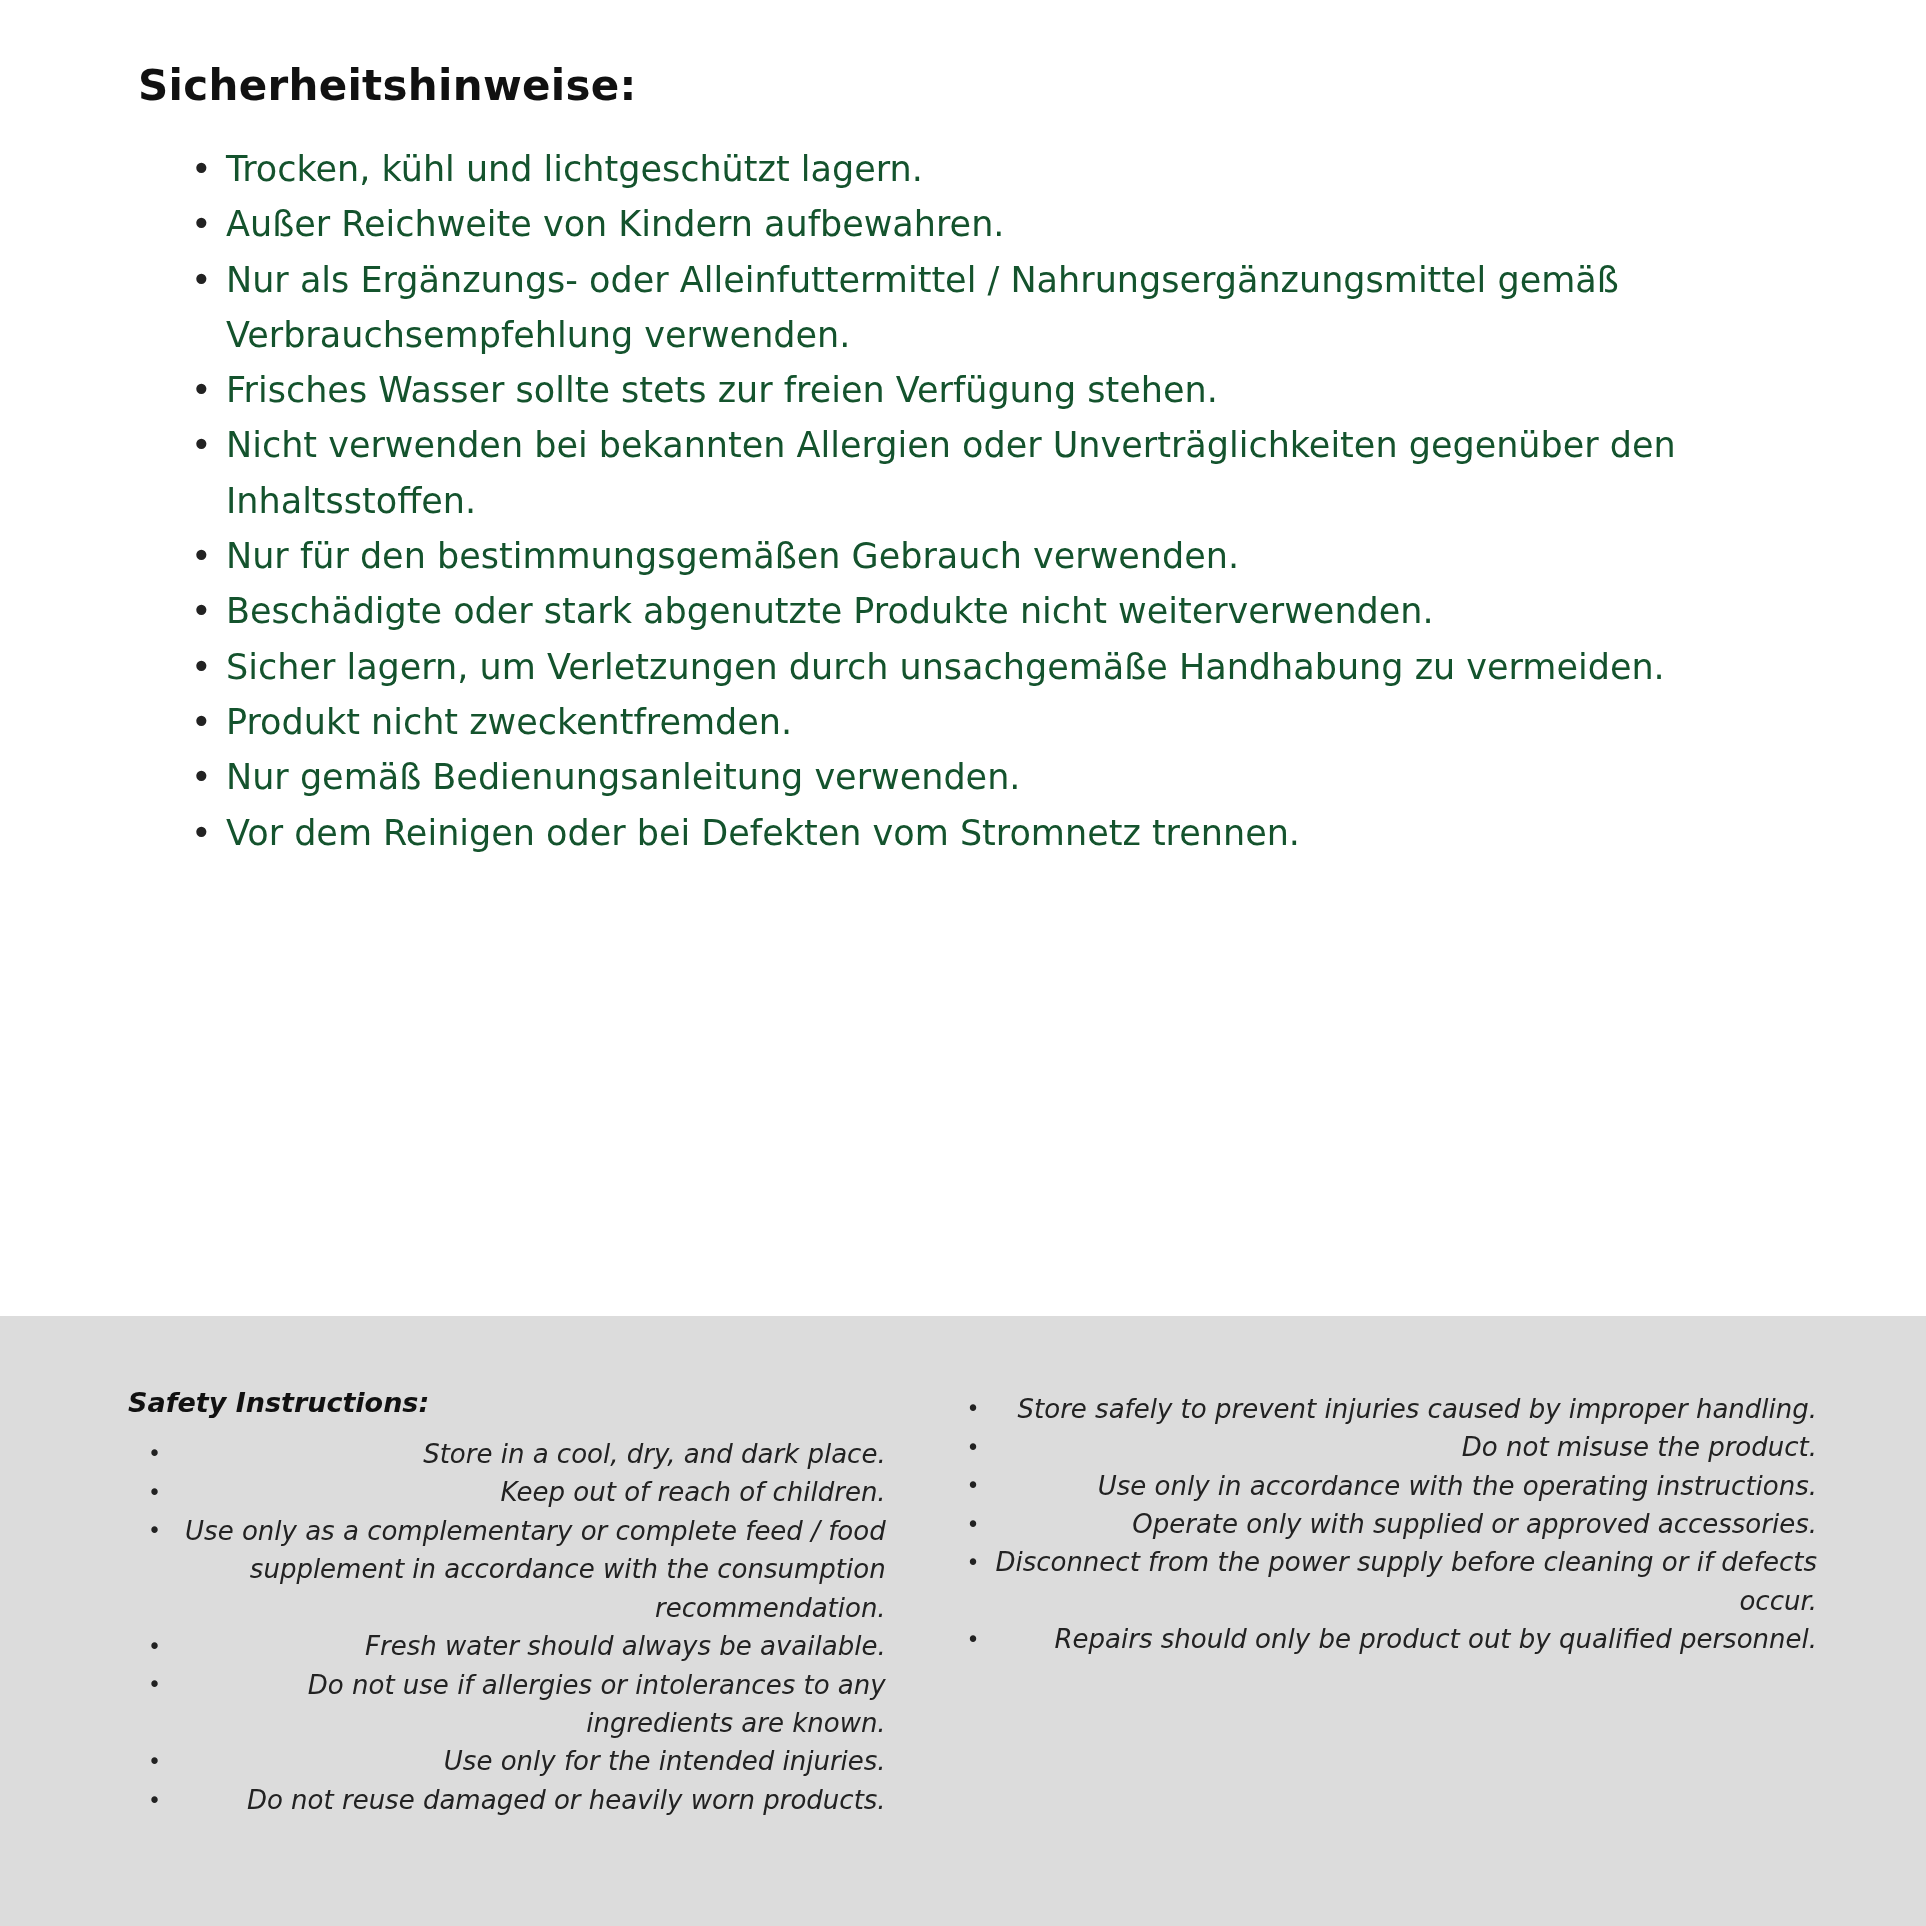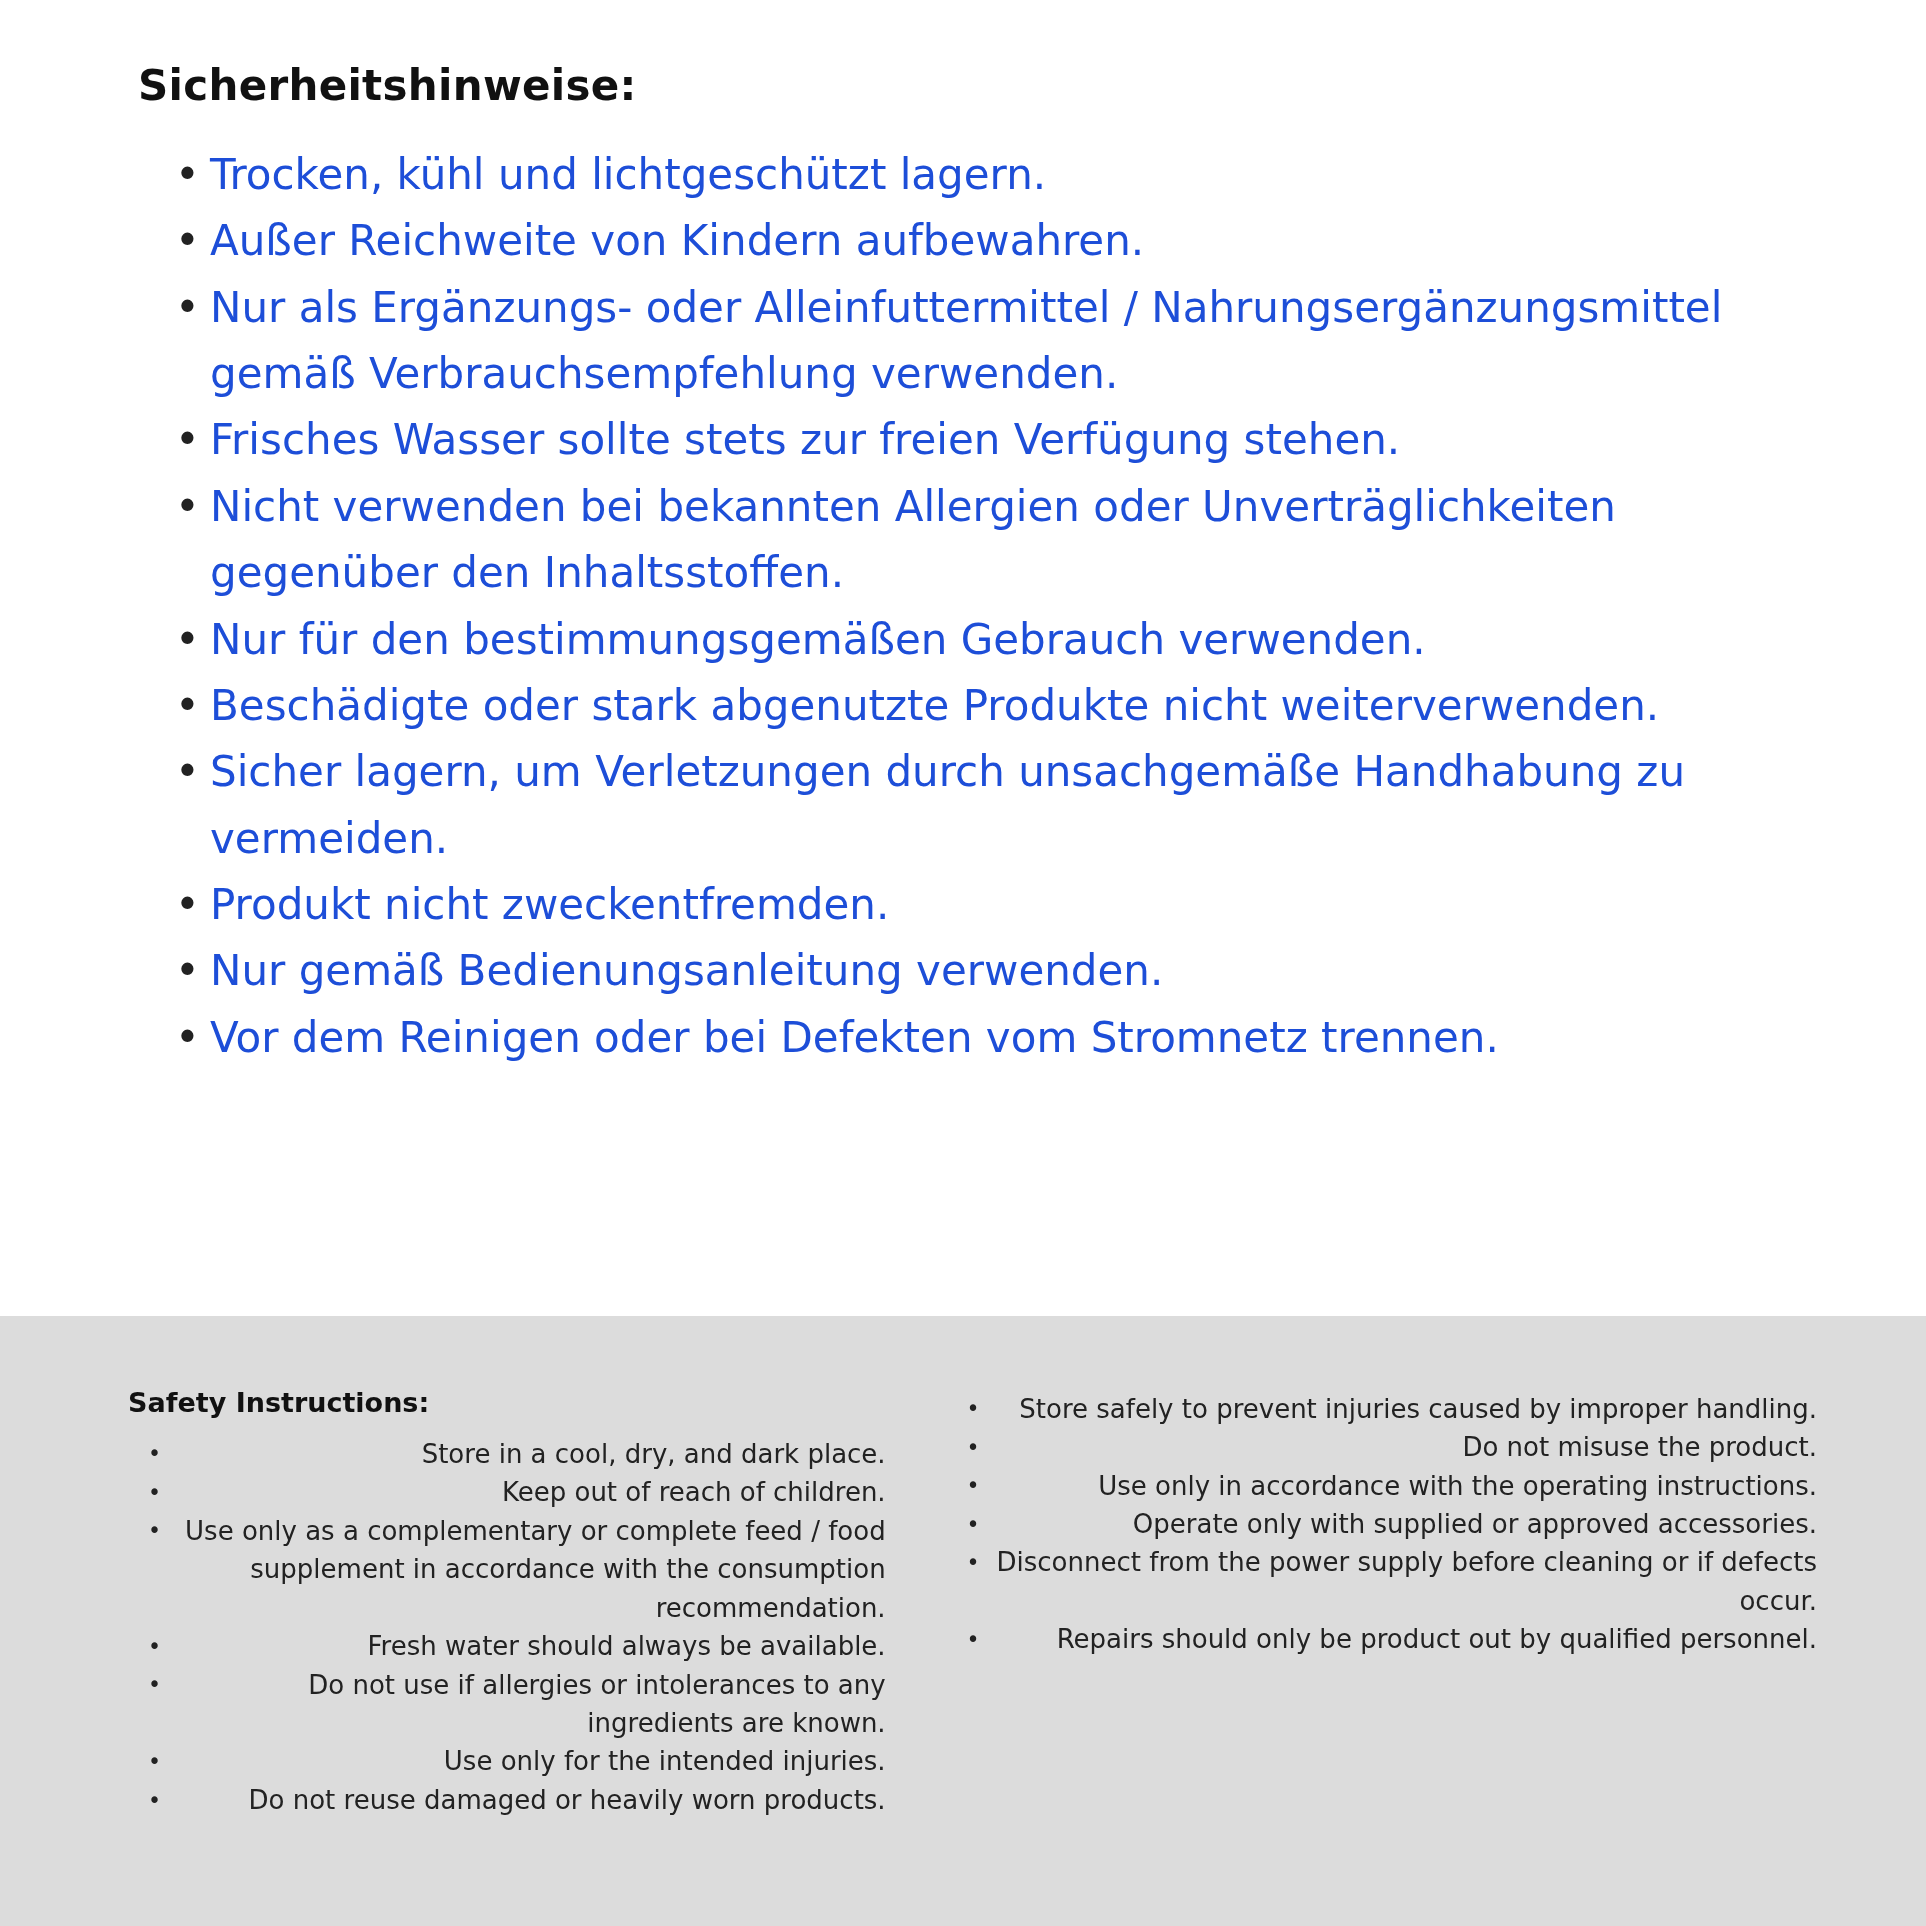--- a/index.html
+++ b/index.html
@@ -26,45 +26,46 @@
   }
   .german-title {
     margin: 0 0 32px 0;
     font-size: 42px;
     font-weight: 700;
     color: #111111;
     letter-spacing: 0.3px;
   }
   .german-list {
     list-style: none;
-    margin: 0;
+    margin: 16px;
     padding: 0 0 0 32px;
-    font-size: 42px;
+    font-size: 35px;
     line-height: 1.58;
-    color: #1d4ed8;
+    color: #14532d;
     max-width: 1656px;
   }
   .german-list li {
     position: relative;
     padding-left: 40px;
   }
   .german-list li::before {
     content: "•";
     position: absolute;
     left: 5.1px;
     color: #222222;
   }
   
   .english-section {
     flex: 1 1 auto;
     box-sizing: border-box;
     background: #dcdcdc;
     padding: 71px 109px 39px 128px;
     display: flex;
     gap: 77px;
+    font-style: italic;
   }
   .english-col {
     box-sizing: border-box;
   }
   .english-col.left  { width: 47%; }
   .english-col.right { width: 53%; padding-top: 2.6px; }
   .english-title {
     margin: 0 0 16.7px 0;
     font-size: 27px;
     font-weight: 700;

